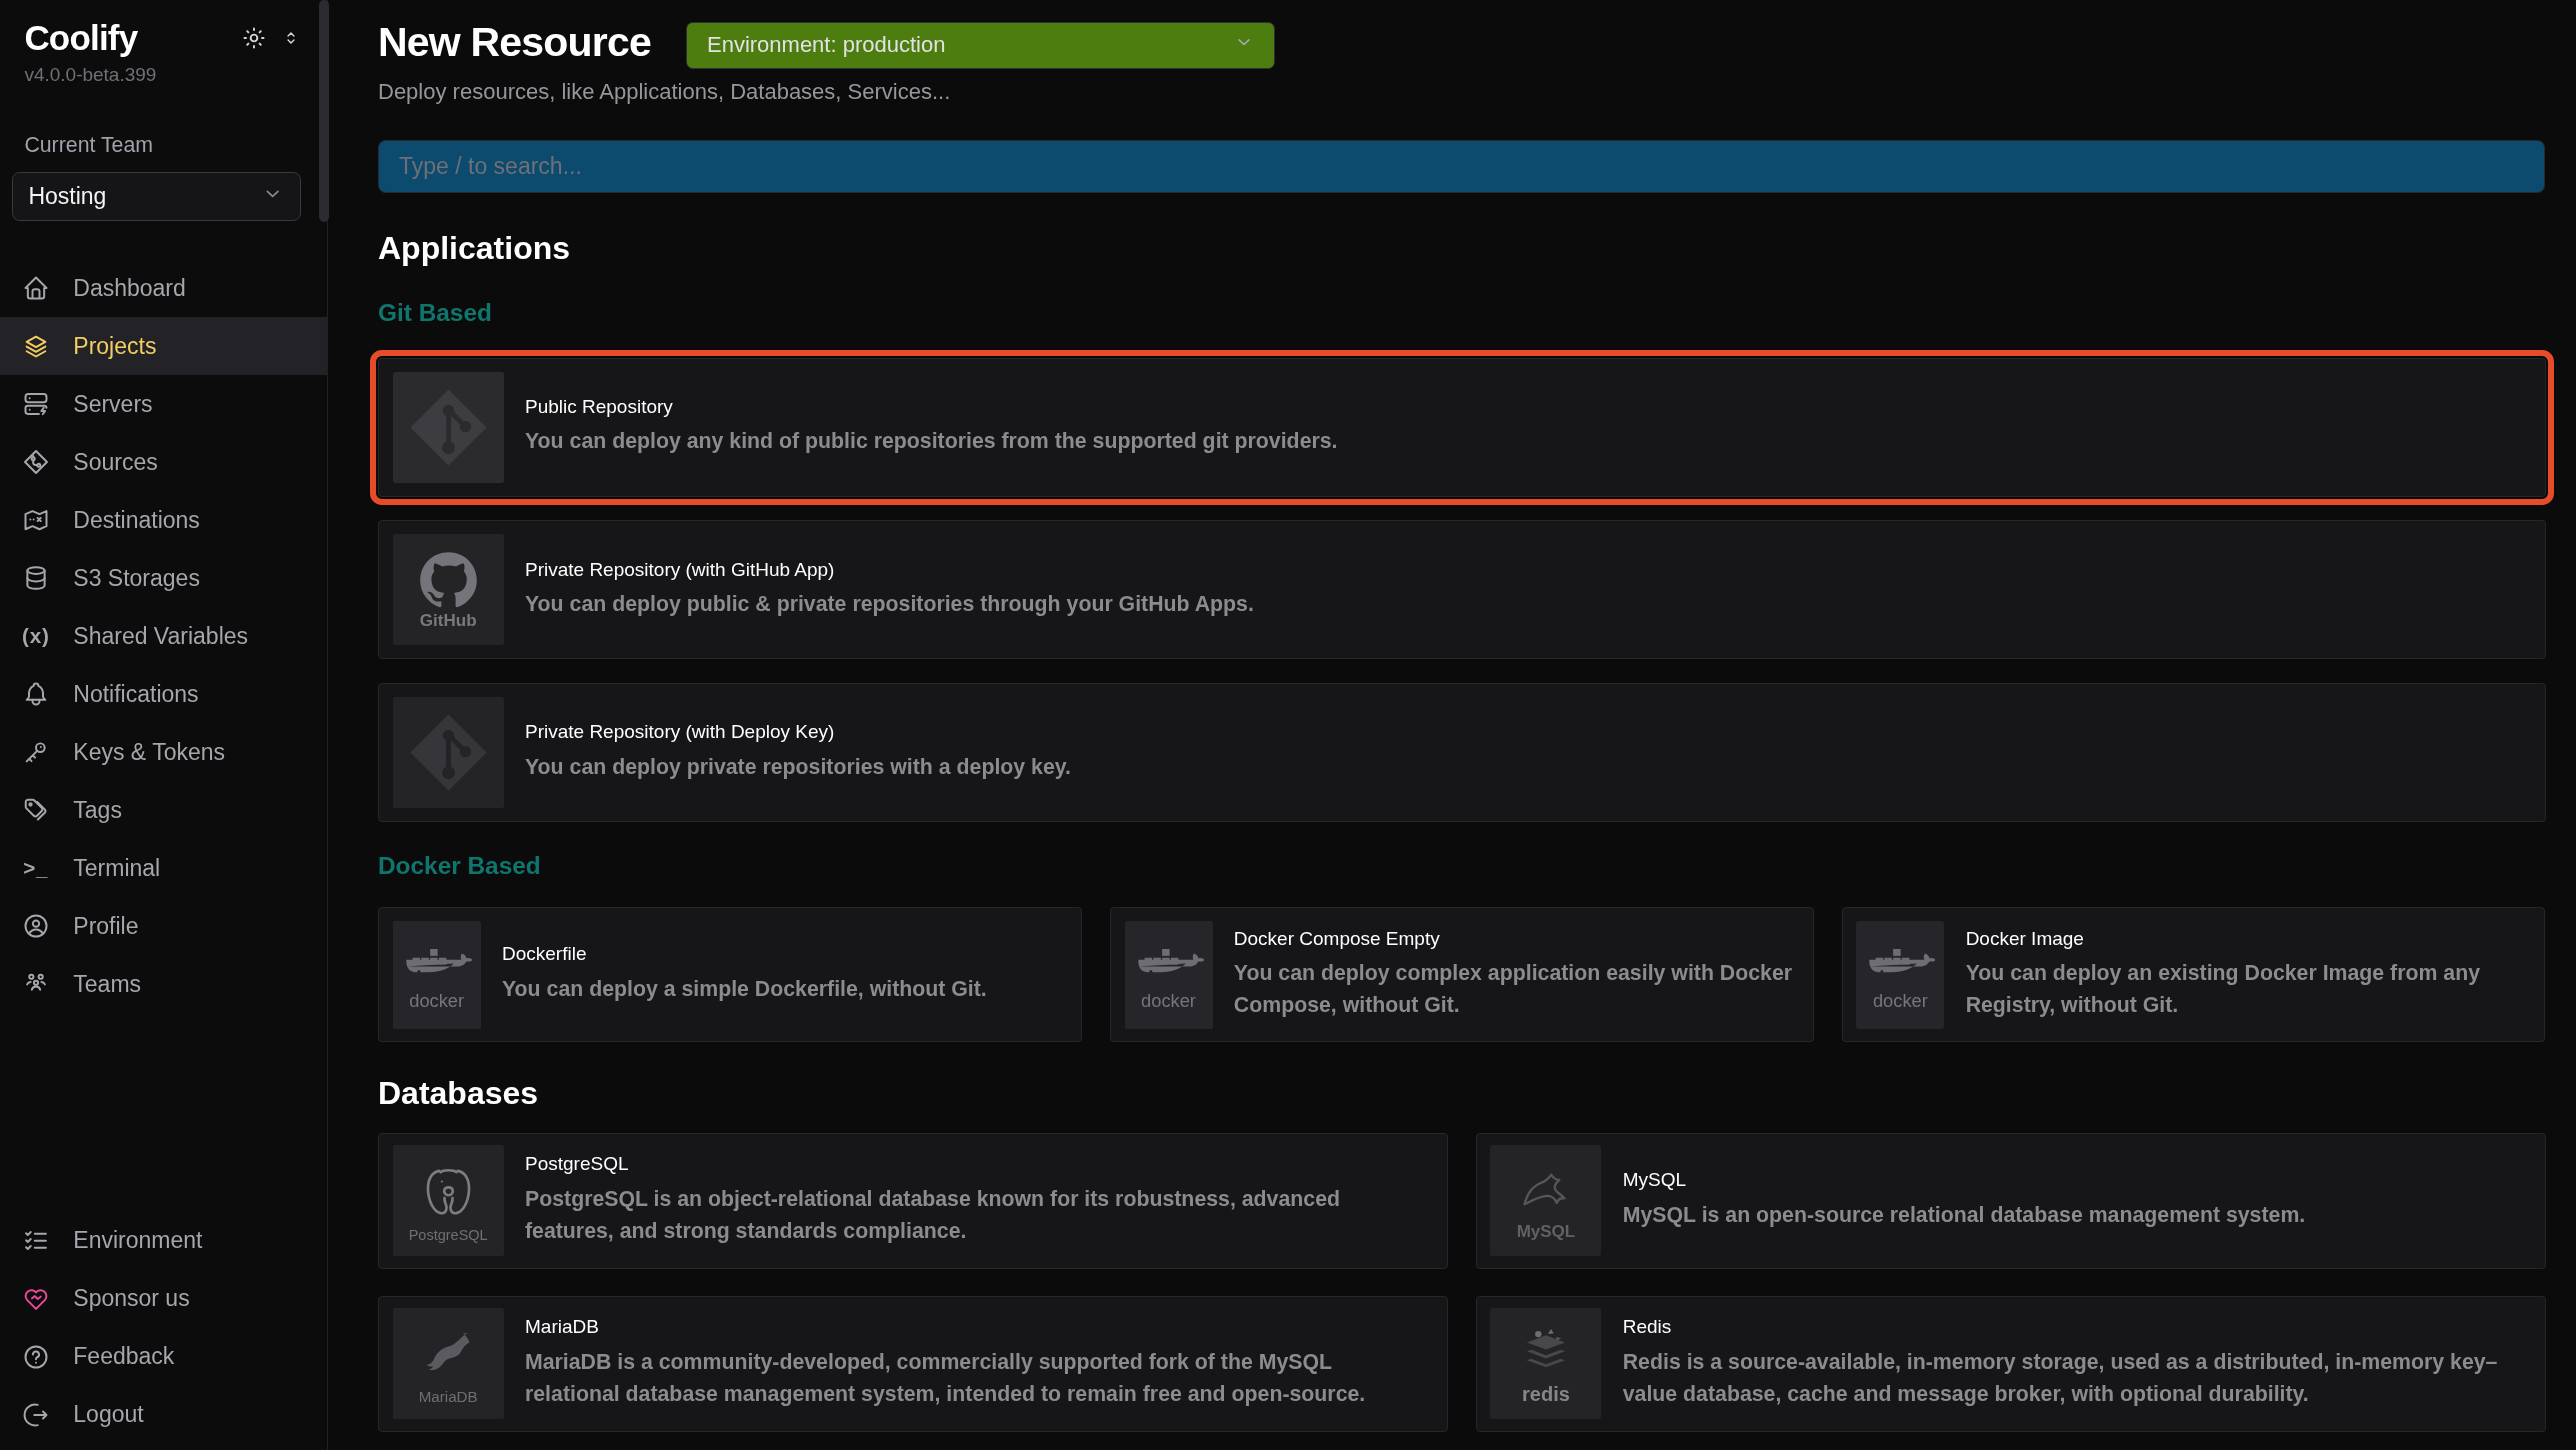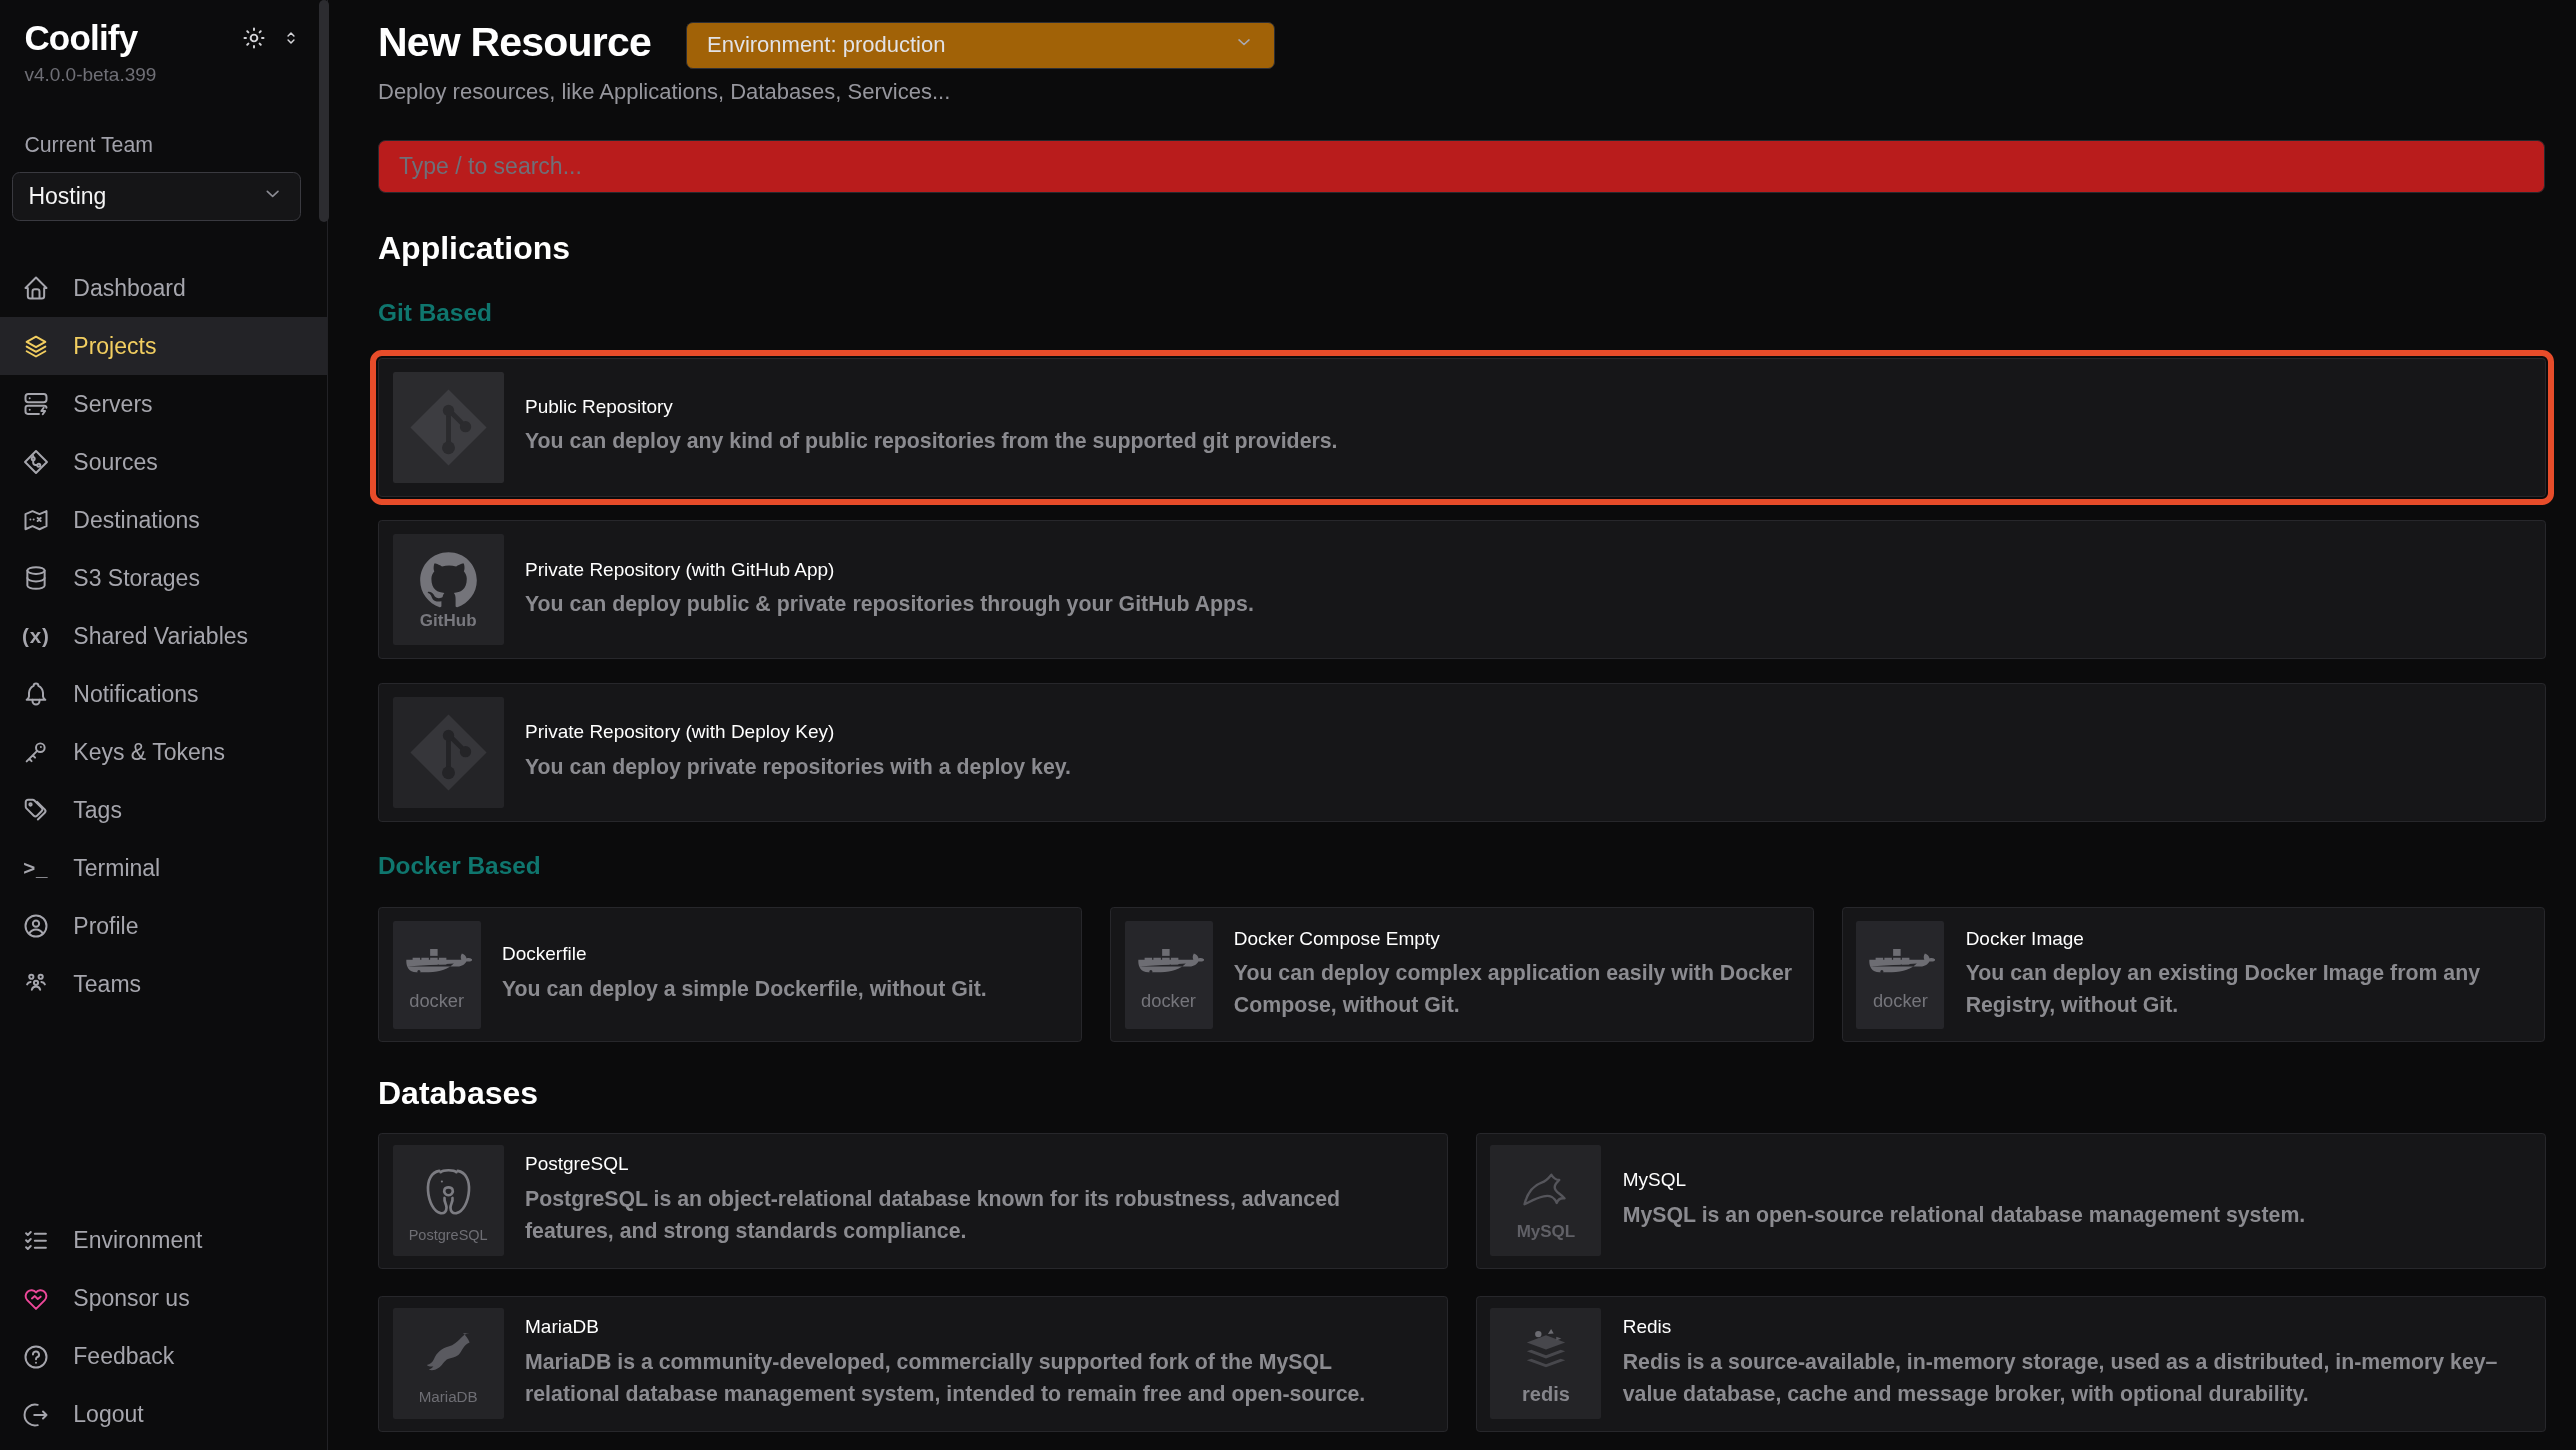--- a/index.html
+++ b/index.html
@@ -42,28 +42,28 @@
   .menu-item.active{ background:#232327; color:#f2ce60; }
   .glyph-icon{ font-size:20.6px; font-weight:bold; letter-spacing:0.8px; line-height:1; }
   .pink{ color:#ec4899; }
   
   .main{ position:absolute; left:328px; top:0; width:2248px; height:1450px;
          padding:0 30.5px 0 50px; }
   .page-header{ display:flex; align-items:flex-start; gap:35px; padding-top:20px; }
   .page-title{ font-size:41px; font-weight:bold; color:#ffffff; margin:0; line-height:1.1; letter-spacing:-0.8px; }
   .env-select{
     margin-top:1.5px; width:589px; height:47px; border:0.8px solid #2e2e33; border-radius:6.9px;
-    background:#a16207; display:flex; align-items:center; justify-content:space-between;
+    background:#4d7c0f; display:flex; align-items:center; justify-content:space-between;
     padding:0 20px; font-size:22px; color:#e2e2e6; cursor:pointer;
   }
   .env-select svg{ color:#a9a9b2; }
   .subtitle{ margin-top:10.7px; font-size:22px; color:#96969d; }
   .search-input{
     margin-top:35px; width:2167px; height:53px; display:block;
-    background:#b91c1c; border:0.8px solid #28282d; border-radius:7.6px;
+    background:#0c4a6e; border:0.8px solid #28282d; border-radius:7.6px;
     font-size:23px; color:#e4e4e7; padding:0 20px; outline:none;
     font-family:"Liberation Sans", sans-serif;
   }
   .search-input::placeholder{ color:#6f6f78; }
   .h2{ font-size:32px; font-weight:bold; color:#ffffff; margin:0; line-height:1.1; }
   .h3{ font-size:24.4px; font-weight:bold; color:#0f766e; margin:0; line-height:1.1; }
   .h2.apps{ margin-top:38px; }
   .h3.git{ margin-top:34px; }
   .h3.docker{ margin-top:31px; }
   .h2.db{ margin-top:34px; }

